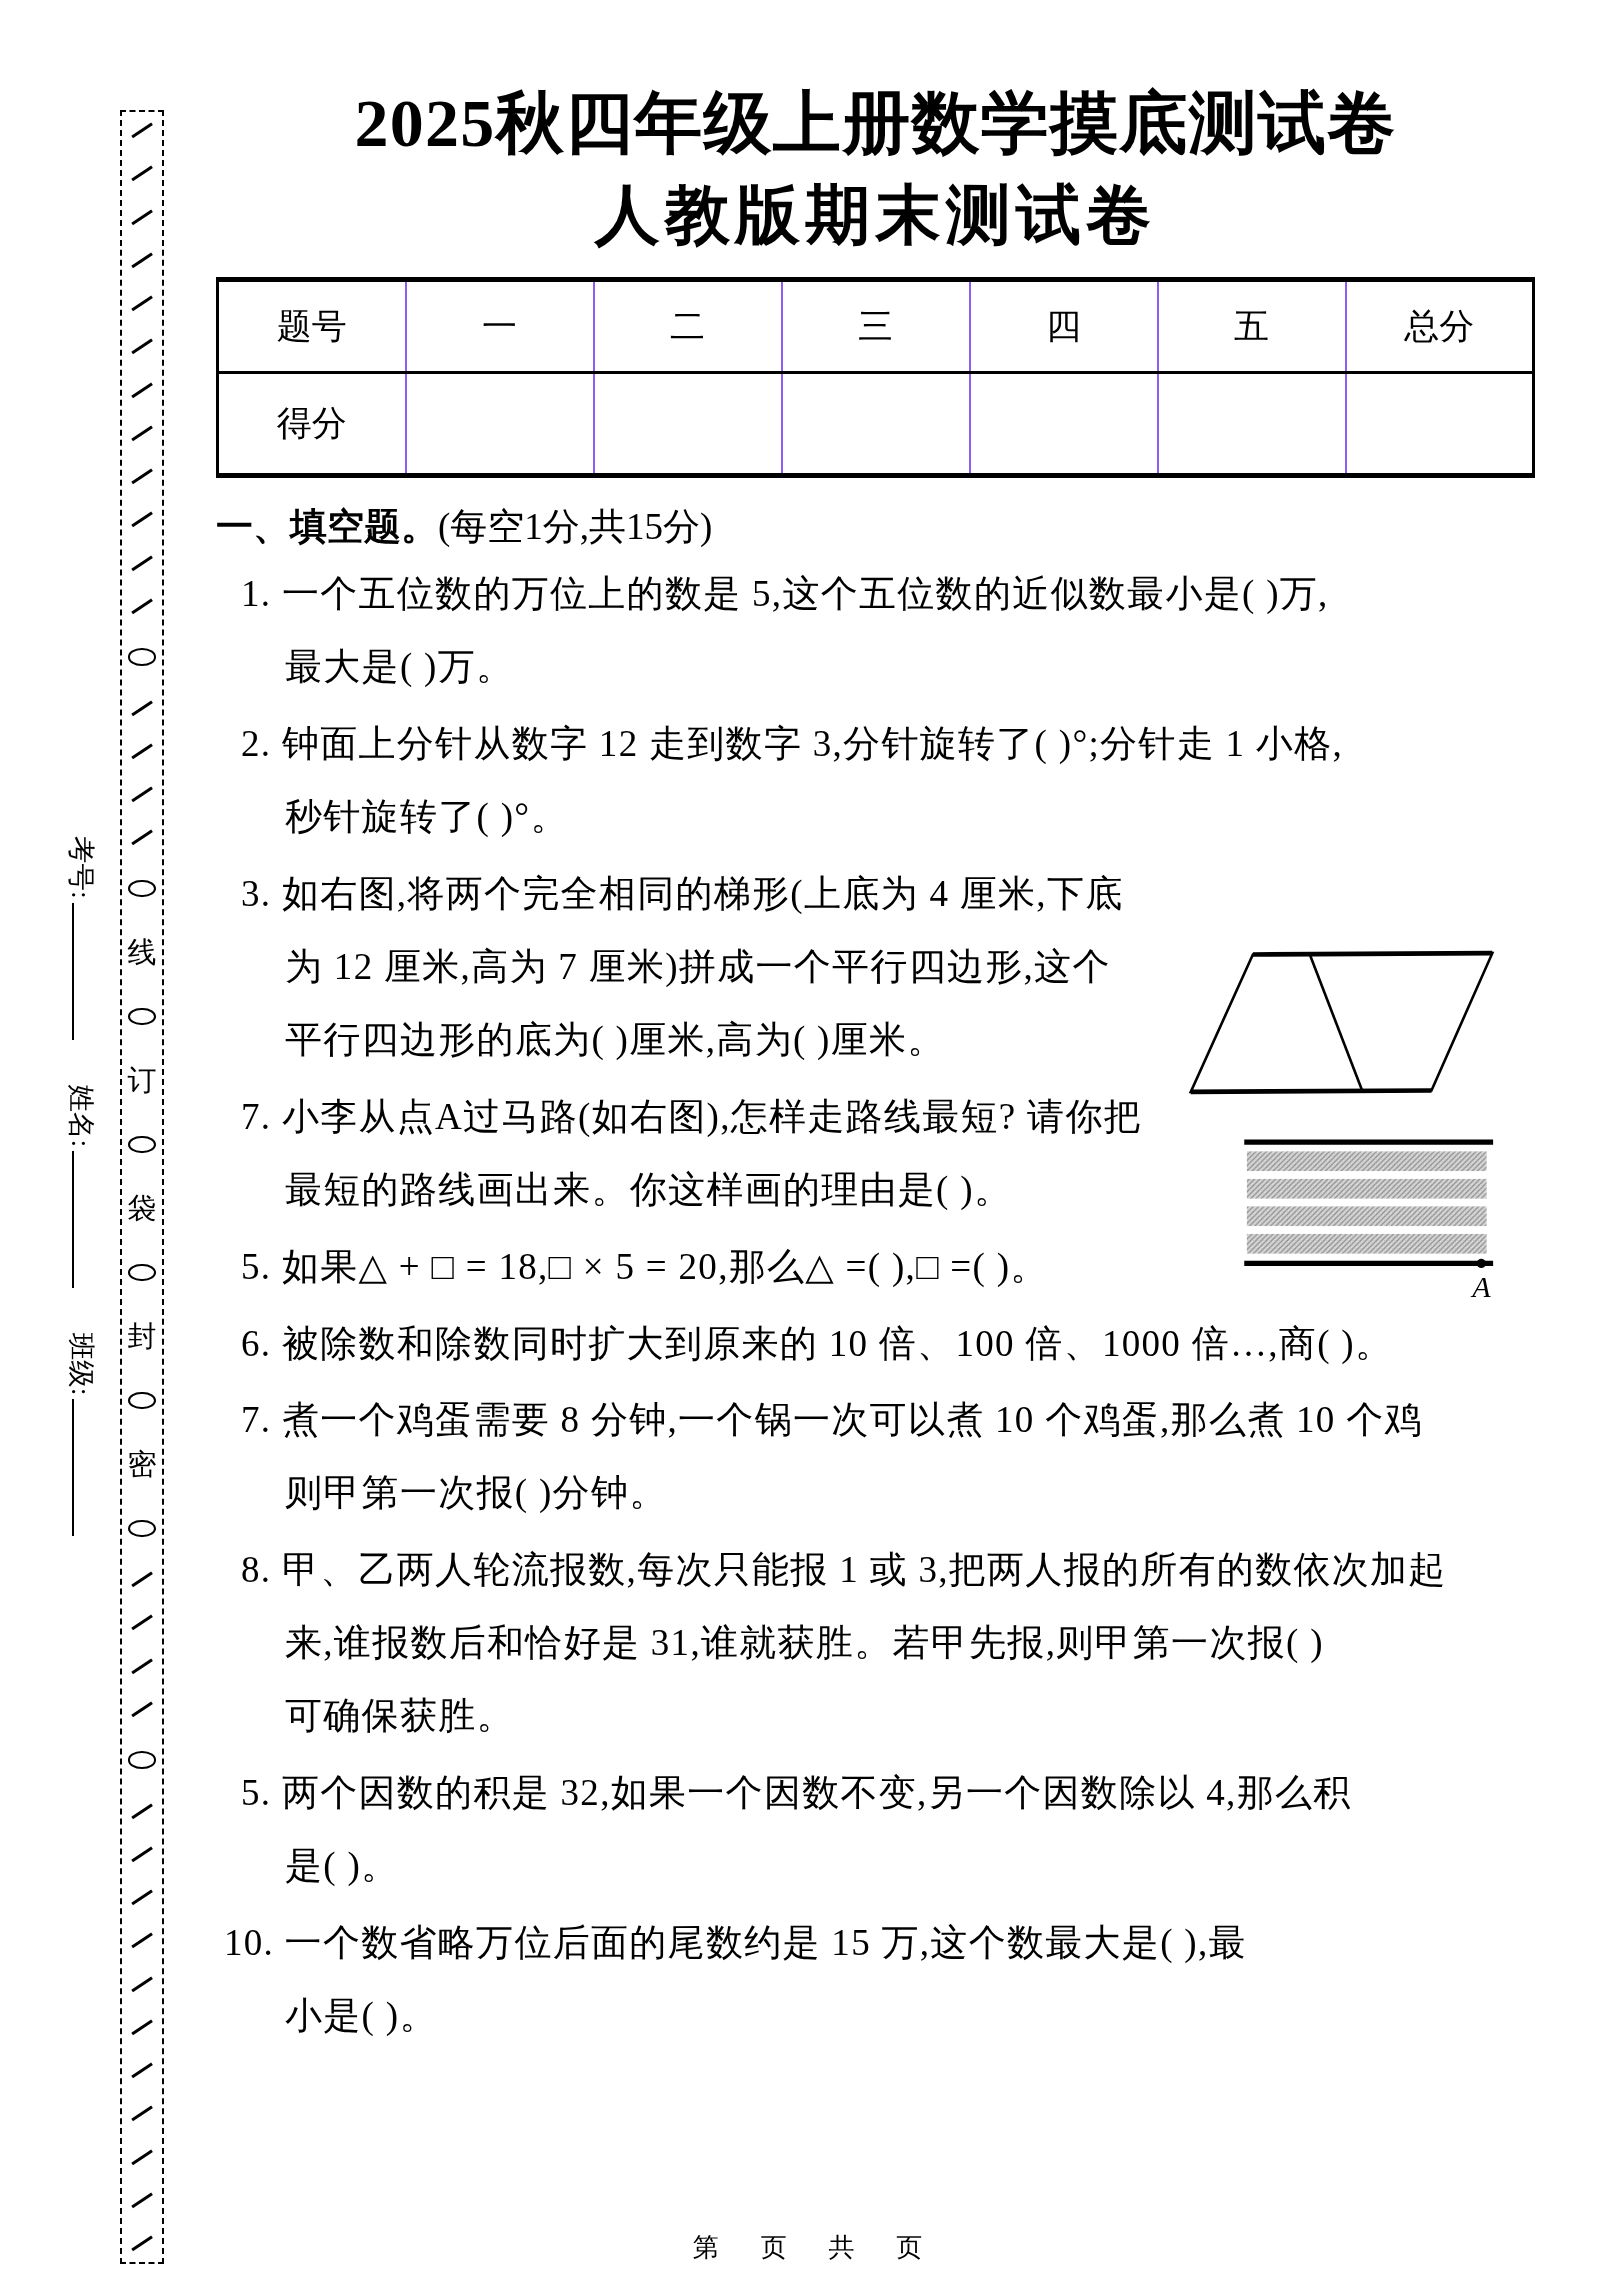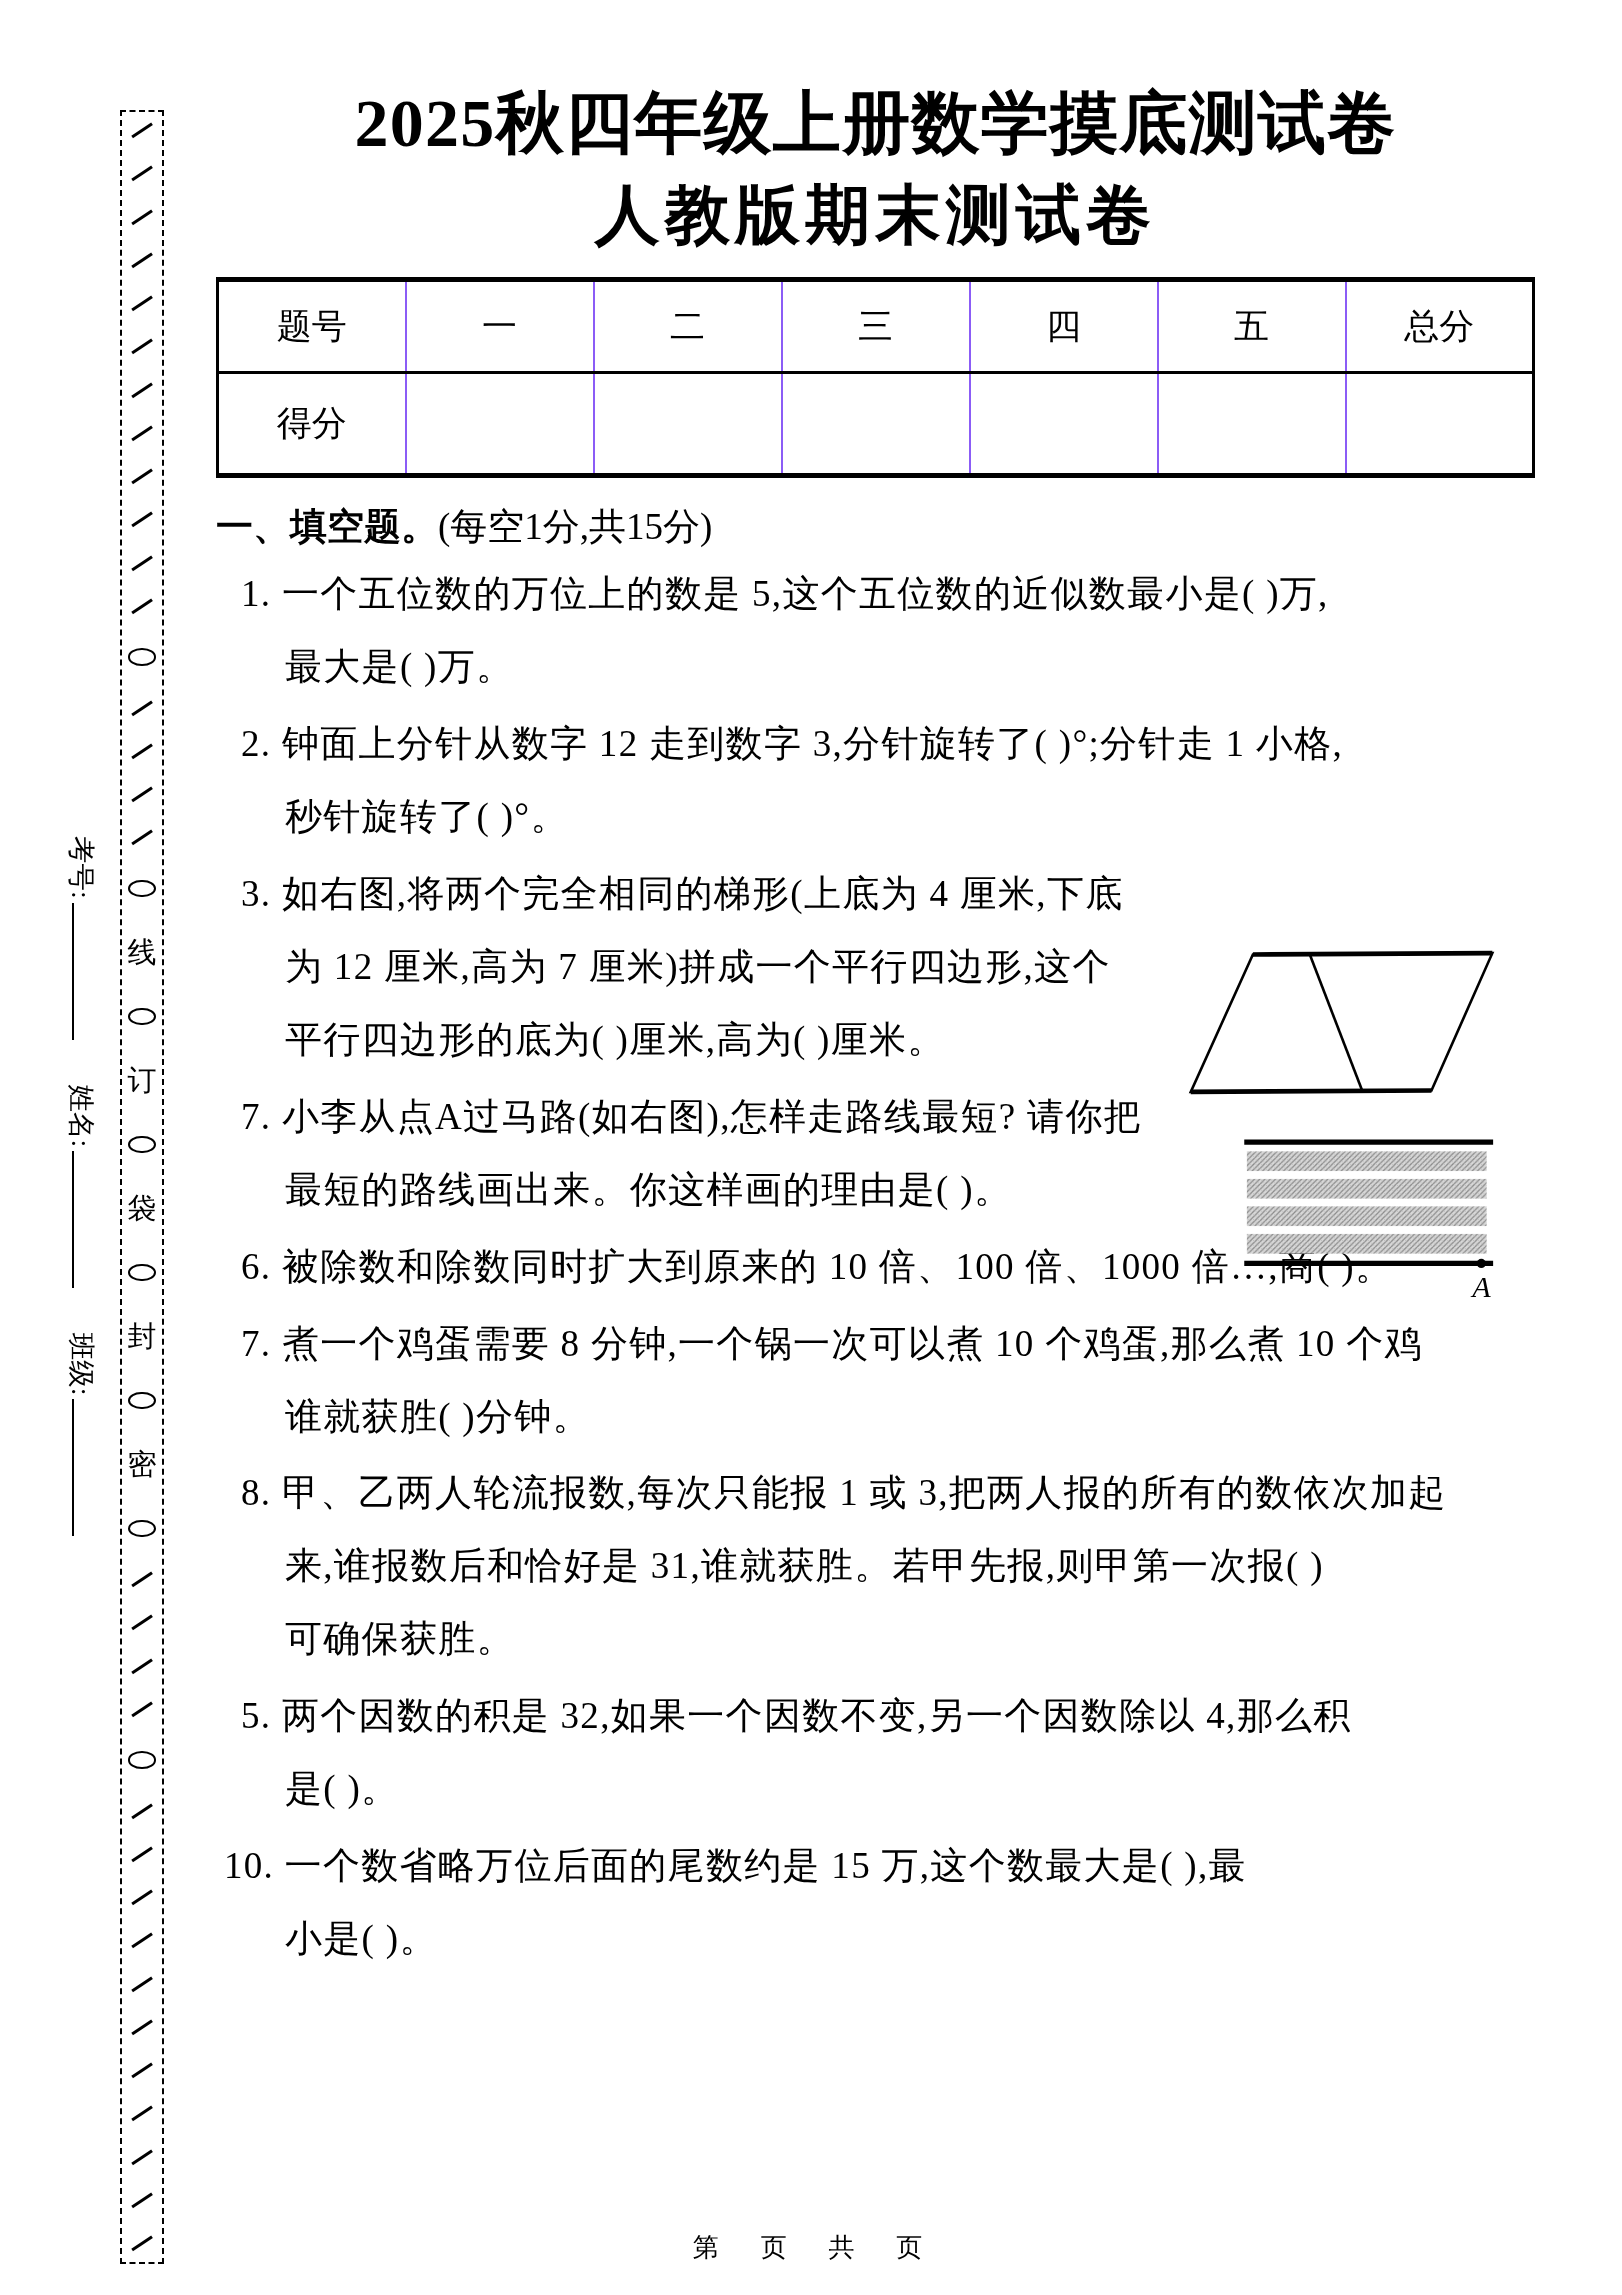--- a/index.html
+++ b/index.html
@@ -168,25 +168,28 @@
     <div class="q">
       <div class="qline qstart">3. 如右图,将两个完全相同的梯形(上底为 4 厘米,下底</div>
       <div class="qline">为 12 厘米,高为 7 厘米)拼成一个平行四边形,这个</div>
       <div class="qline">平行四边形的底为(        )厘米,高为(        )厘米。</div>
     </div>
     <div class="q">
       <div class="qline qstart">7. 小李从点A过马路(如右图),怎样走路线最短? 请你把</div>
       <div class="qline">最短的路线画出来。你这样画的理由是(                )。</div>
     </div>
     <div class="q">
+      <div class="qline qstart">5. 如果△ + □ = 18,□ × 5 = 20,那么△ =(        ),□ =(        )。</div>
+    </div>
+    <div class="q">
       <div class="qline qstart">6. 被除数和除数同时扩大到原来的 10 倍、100 倍、1000 倍…,商(        )。</div>
     </div>
     <div class="q">
       <div class="qline qstart">7. 煮一个鸡蛋需要 8 分钟,一个锅一次可以煮 10 个鸡蛋,那么煮 10 个鸡</div>
-      <div class="qline">谁就获胜(        )分钟。</div>
+      <div class="qline">则甲第一次报(        )分钟。</div>
     </div>
     <div class="q">
       <div class="qline qstart">8. 甲、乙两人轮流报数,每次只能报 1 或 3,把两人报的所有的数依次加起</div>
       <div class="qline">来,谁报数后和恰好是 31,谁就获胜。若甲先报,则甲第一次报(        )</div>
       <div class="qline">可确保获胜。</div>
     </div>
     <div class="q">
       <div class="qline qstart">5. 两个因数的积是 32,如果一个因数不变,另一个因数除以 4,那么积</div>
       <div class="qline">是(        )。</div>
     </div>

